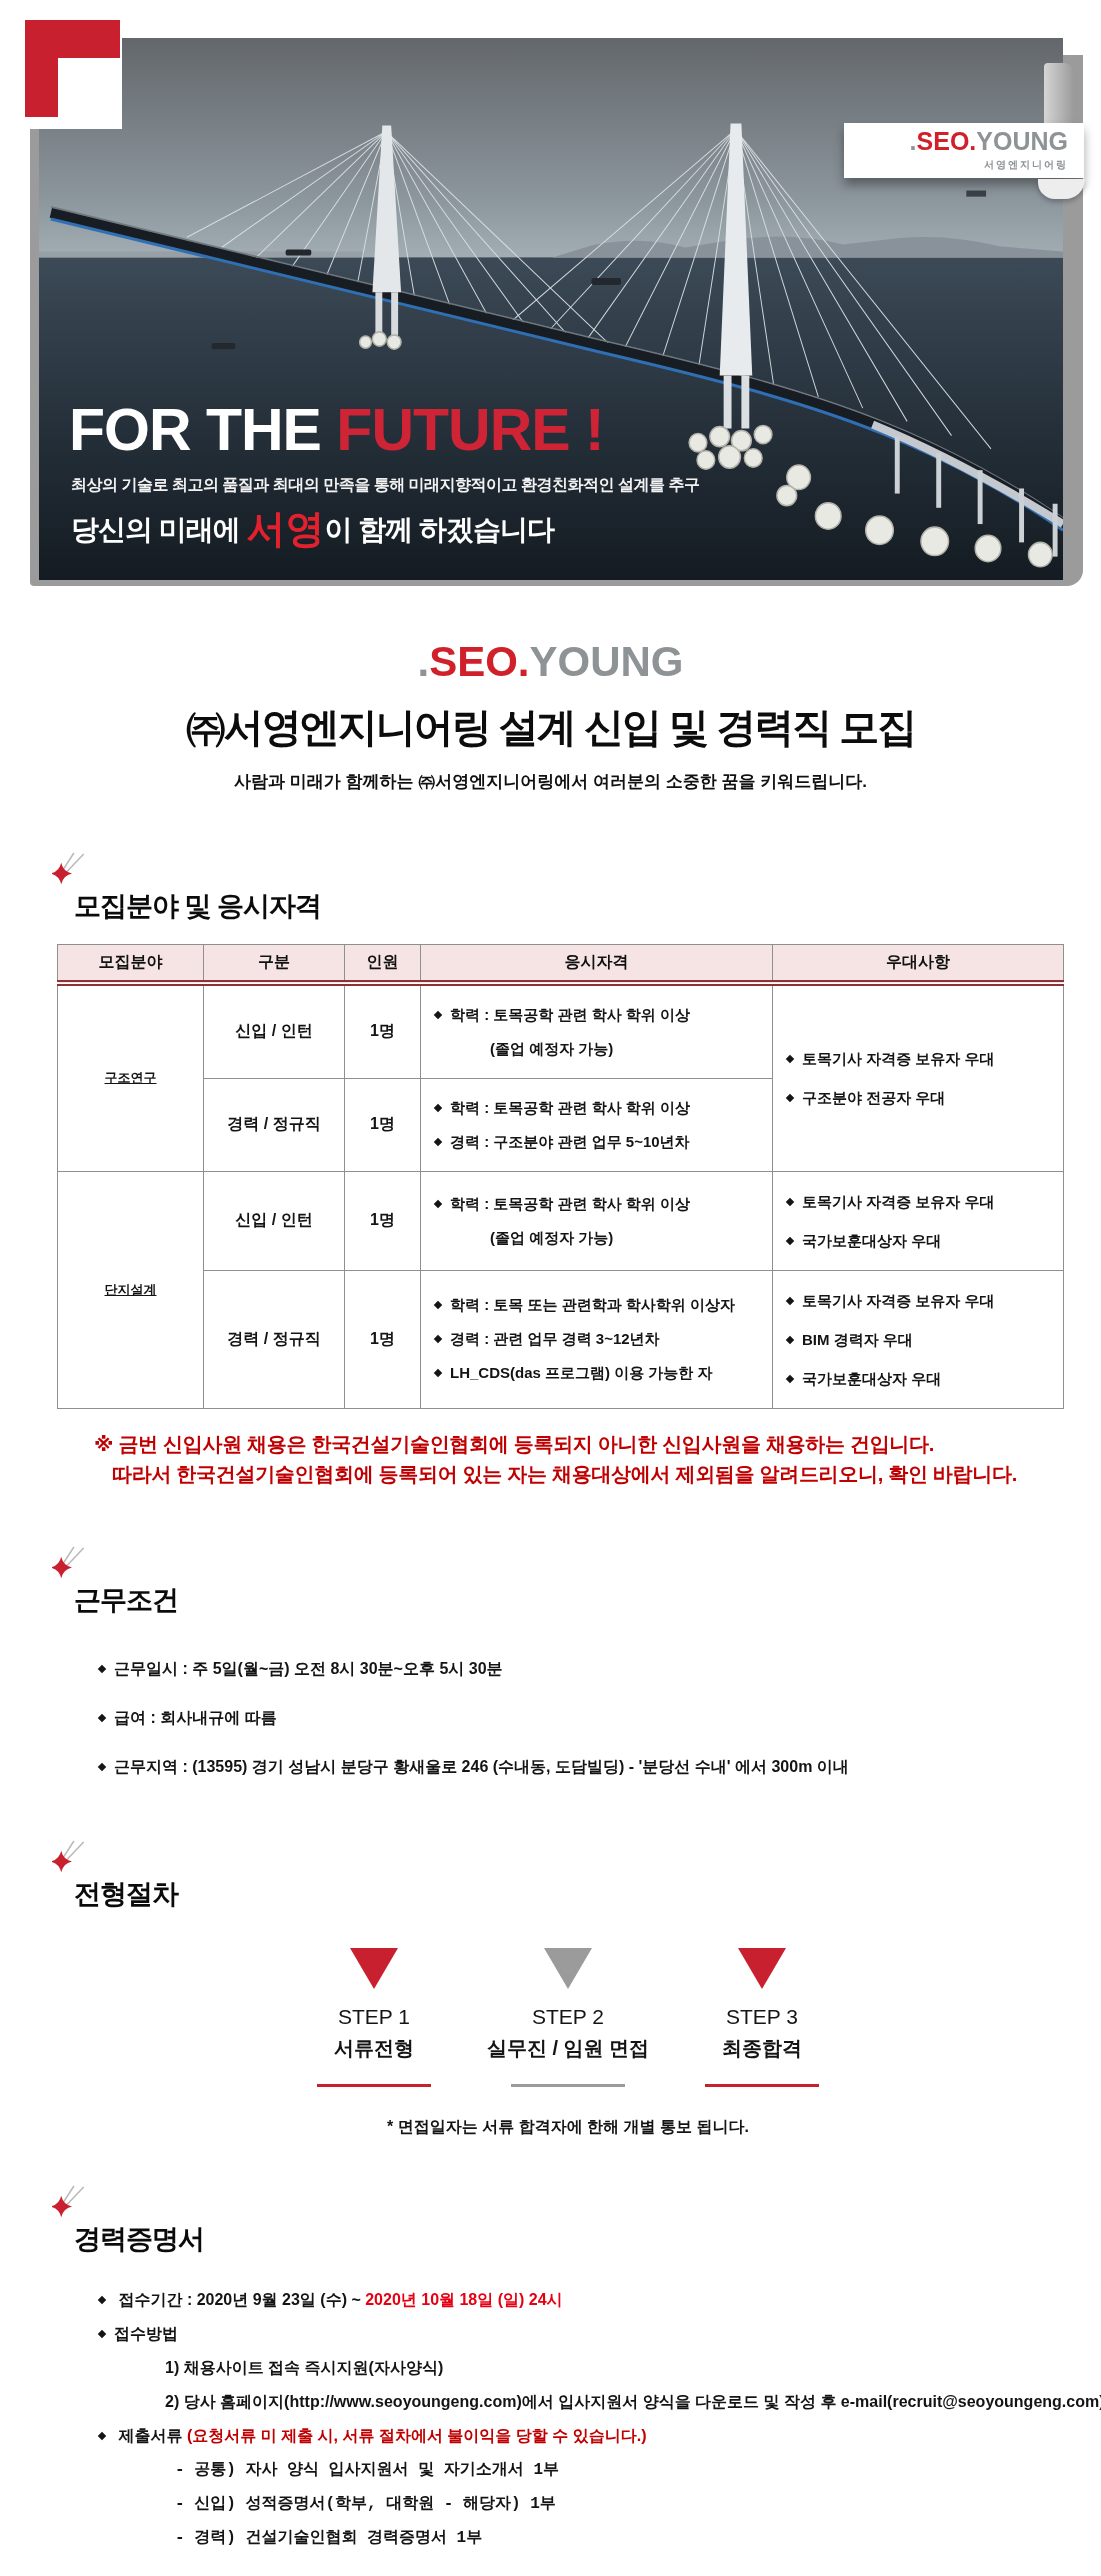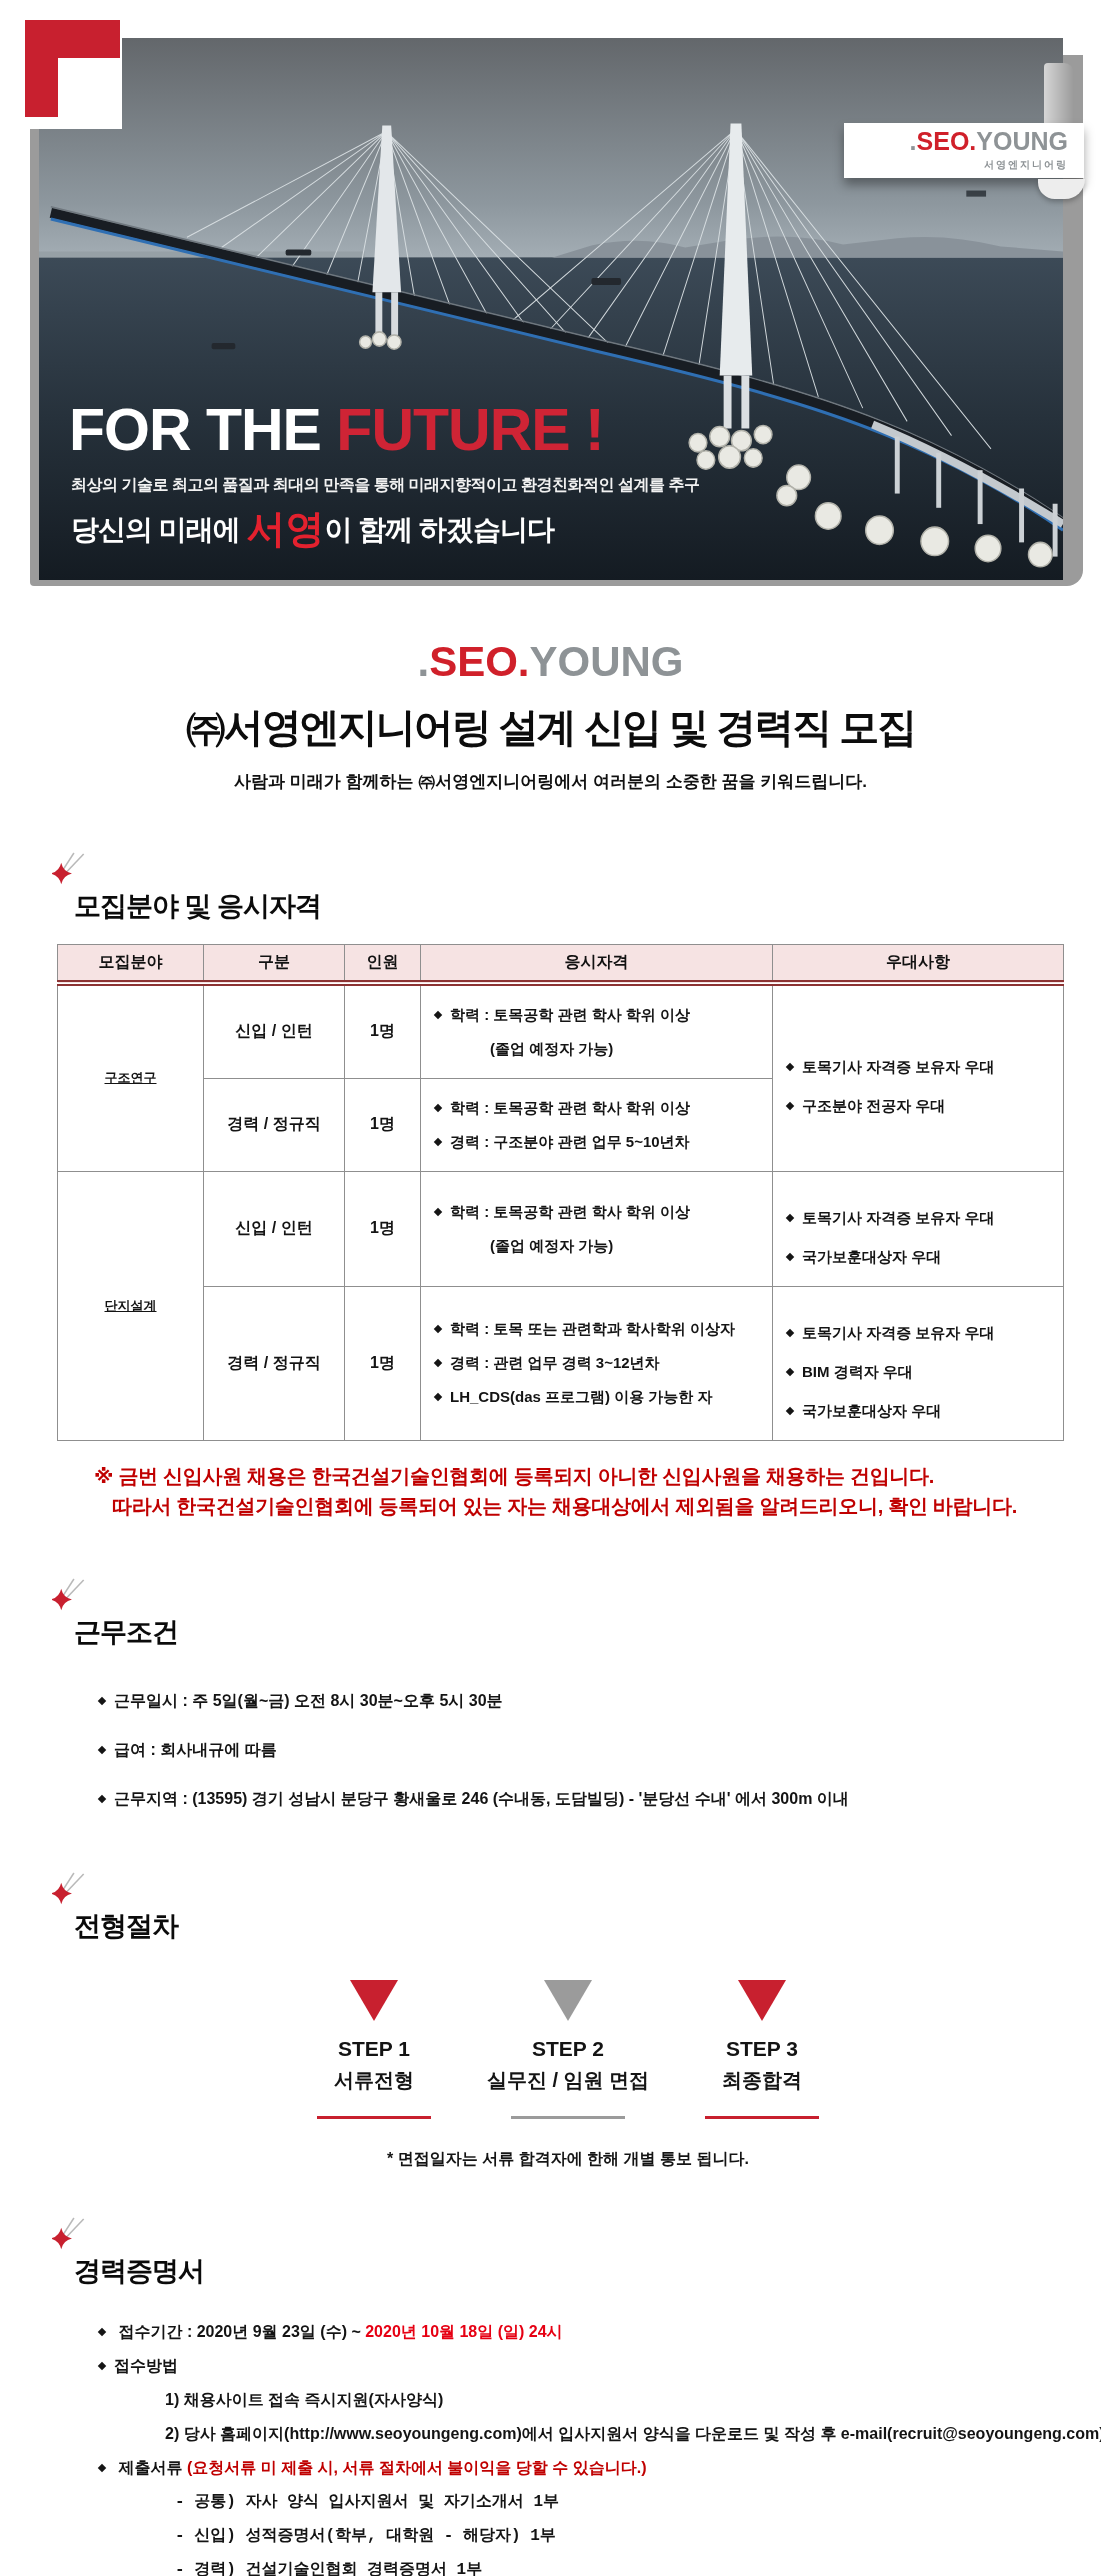--- a/index.html
+++ b/index.html
@@ -52,40 +52,40 @@
   table.recruit th, table.recruit td{border:1px solid var(--border);}
   table.recruit thead th{background:var(--pink); height:38px; font-size:16px; color:#111;}
   table.recruit thead tr{border-bottom:6px double var(--maroon);}
   td.c{text-align:center; font-size:16px;}
   td.field{font-size:13px; text-align:center;text-decoration:underline;}
   .q-cell{padding:12px 6px 12px 14px;}
   .q-line{font-size:15px; line-height:34px; white-space:nowrap;}
   .q-cont{padding-left:55px;}
   .dia::before{content:""; display:inline-block; width:6px; height:6px; background:#151515;
     transform:rotate(45deg); margin-right:9px; vertical-align:2px;}
-  .p-cell{padding:26px 4px 10px 14px;}
+  .p-cell{padding:10px 4px 10px 14px;}
   .p-cell .q-line{line-height:39px;}
   .tbl-notes{margin:20px 0 0 20px; color:var(--note); font-size:20px; line-height:30px; letter-spacing:-0.3px;}
   .tbl-notes .n2{padding-left:18px;}
   
   .blist{margin-top:26px;}
   .bline{font-size:16px; line-height:49px; white-space:nowrap;}
   .bline-sm{line-height:34px;}
   .lvl1{margin-left:25px;}
   .lvl2{margin-left:66px;}
   .lvl3{margin-left:76px;font-family:Liberation Mono, monospace;}
   .red-date{color:var(--date);}
   .warn{color:var(--note);}
   
   .steps{width:572px; margin:36px auto 0 auto; display:flex; justify-content:space-between;}
   .step{width:184px; display:flex; flex-direction:column; align-items:center;}
   .tri{width:0; height:0; border-left:24px solid transparent; border-right:24px solid transparent;}
   .tri[data-color="red"]{border-top:41px solid var(--red);}
   .tri[data-color="gray"]{border-top:41px solid var(--stepgray);}
-  .step-no{margin-top:16px; font-size:21px; font-weight:700; letter-spacing:0;}
+  .step-no{margin-top:16px; font-size:21px; font-weight:400; letter-spacing:0;}
   .step-name{margin-top:6px; font-size:20px; font-weight:800; white-space:nowrap;}
   .uline{margin-top:22px; width:114px; height:3px;}
   .uline[data-color="red"]{background:var(--red);}
   .uline[data-color="gray"]{background:var(--stepgray);}
   .step-note{width:572px; margin:30px auto 0 auto; text-align:center; font-size:16px;}
 </style>
 </head>
 <body>
 
 <div class="hero">

